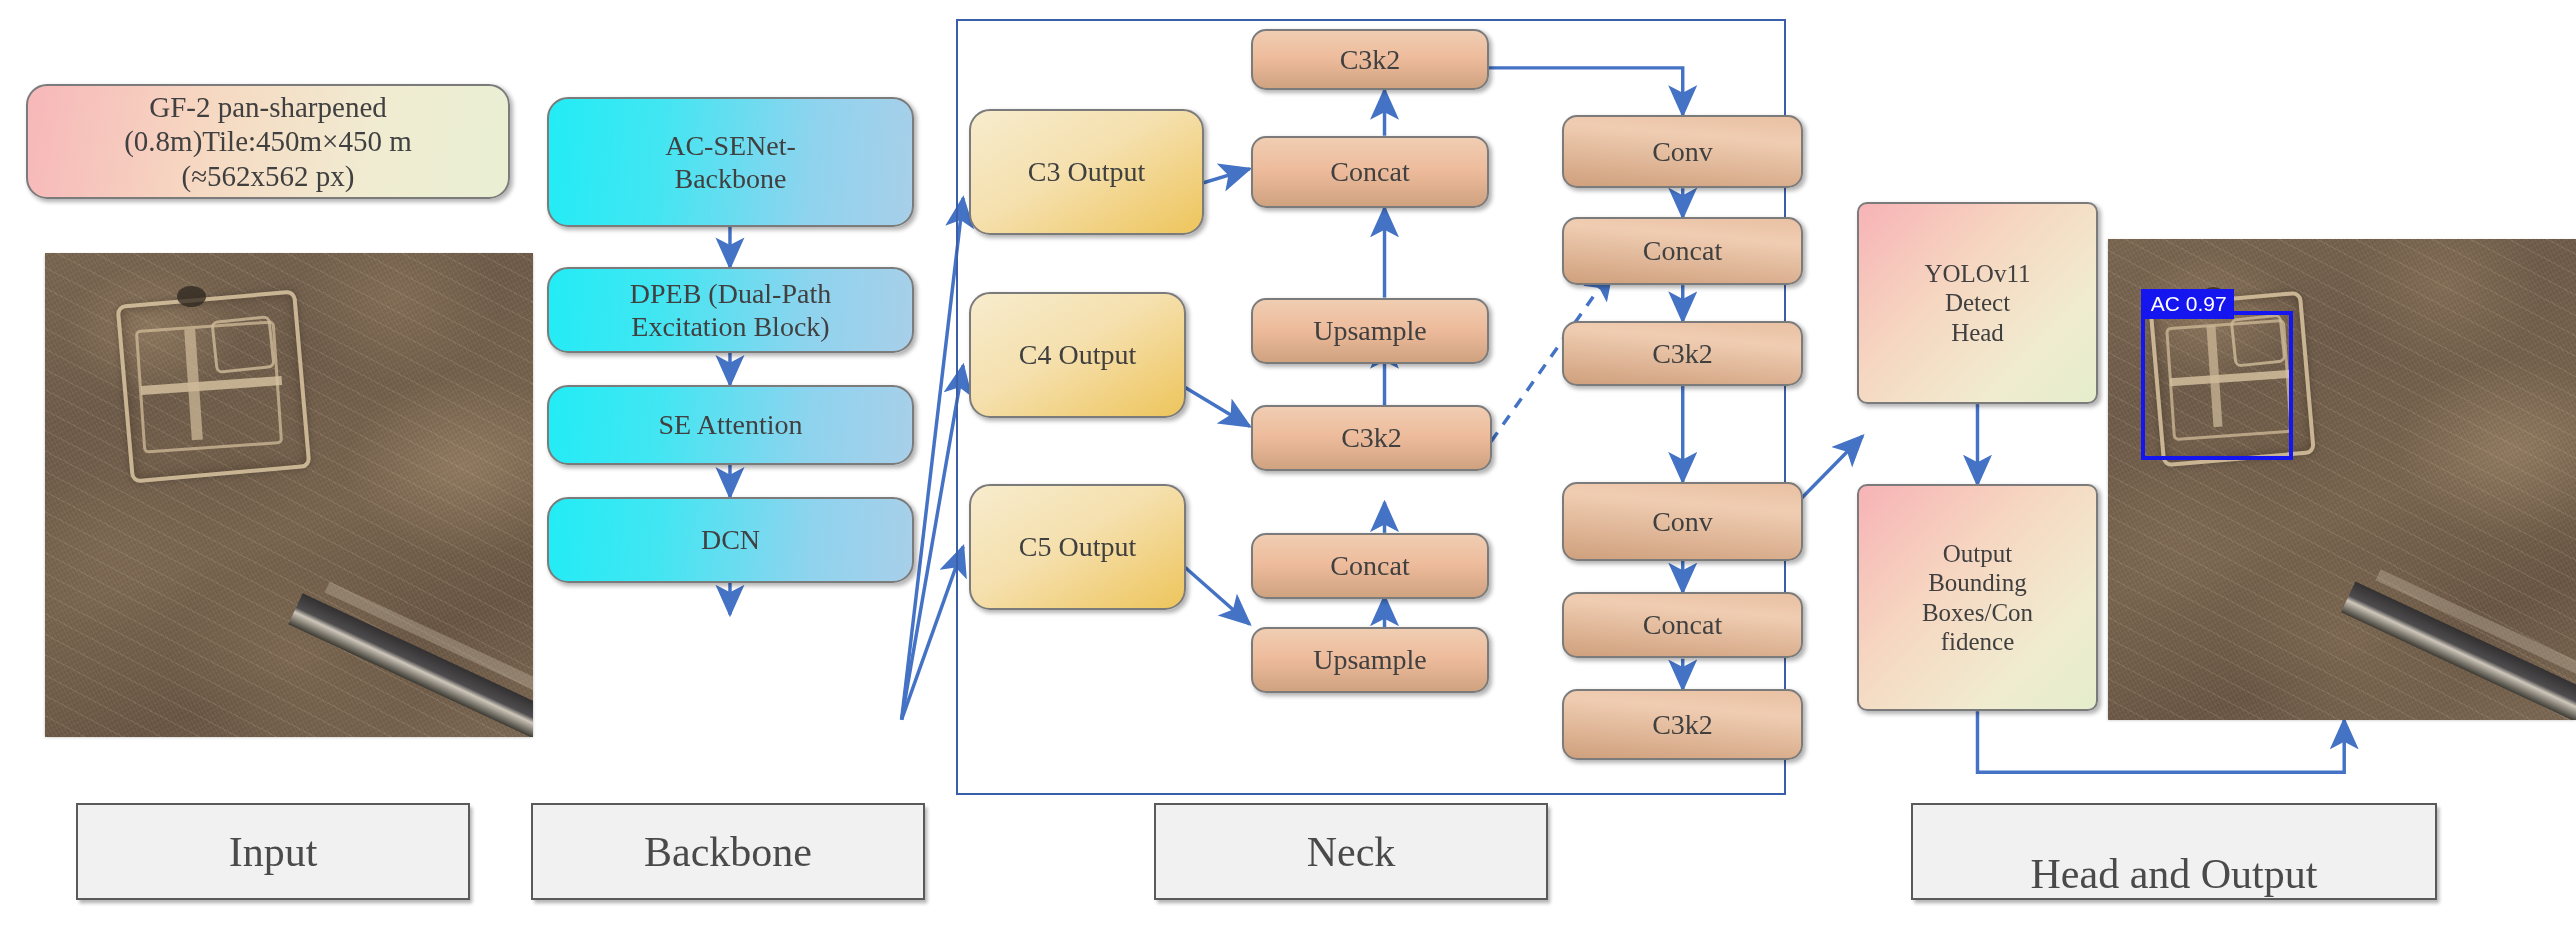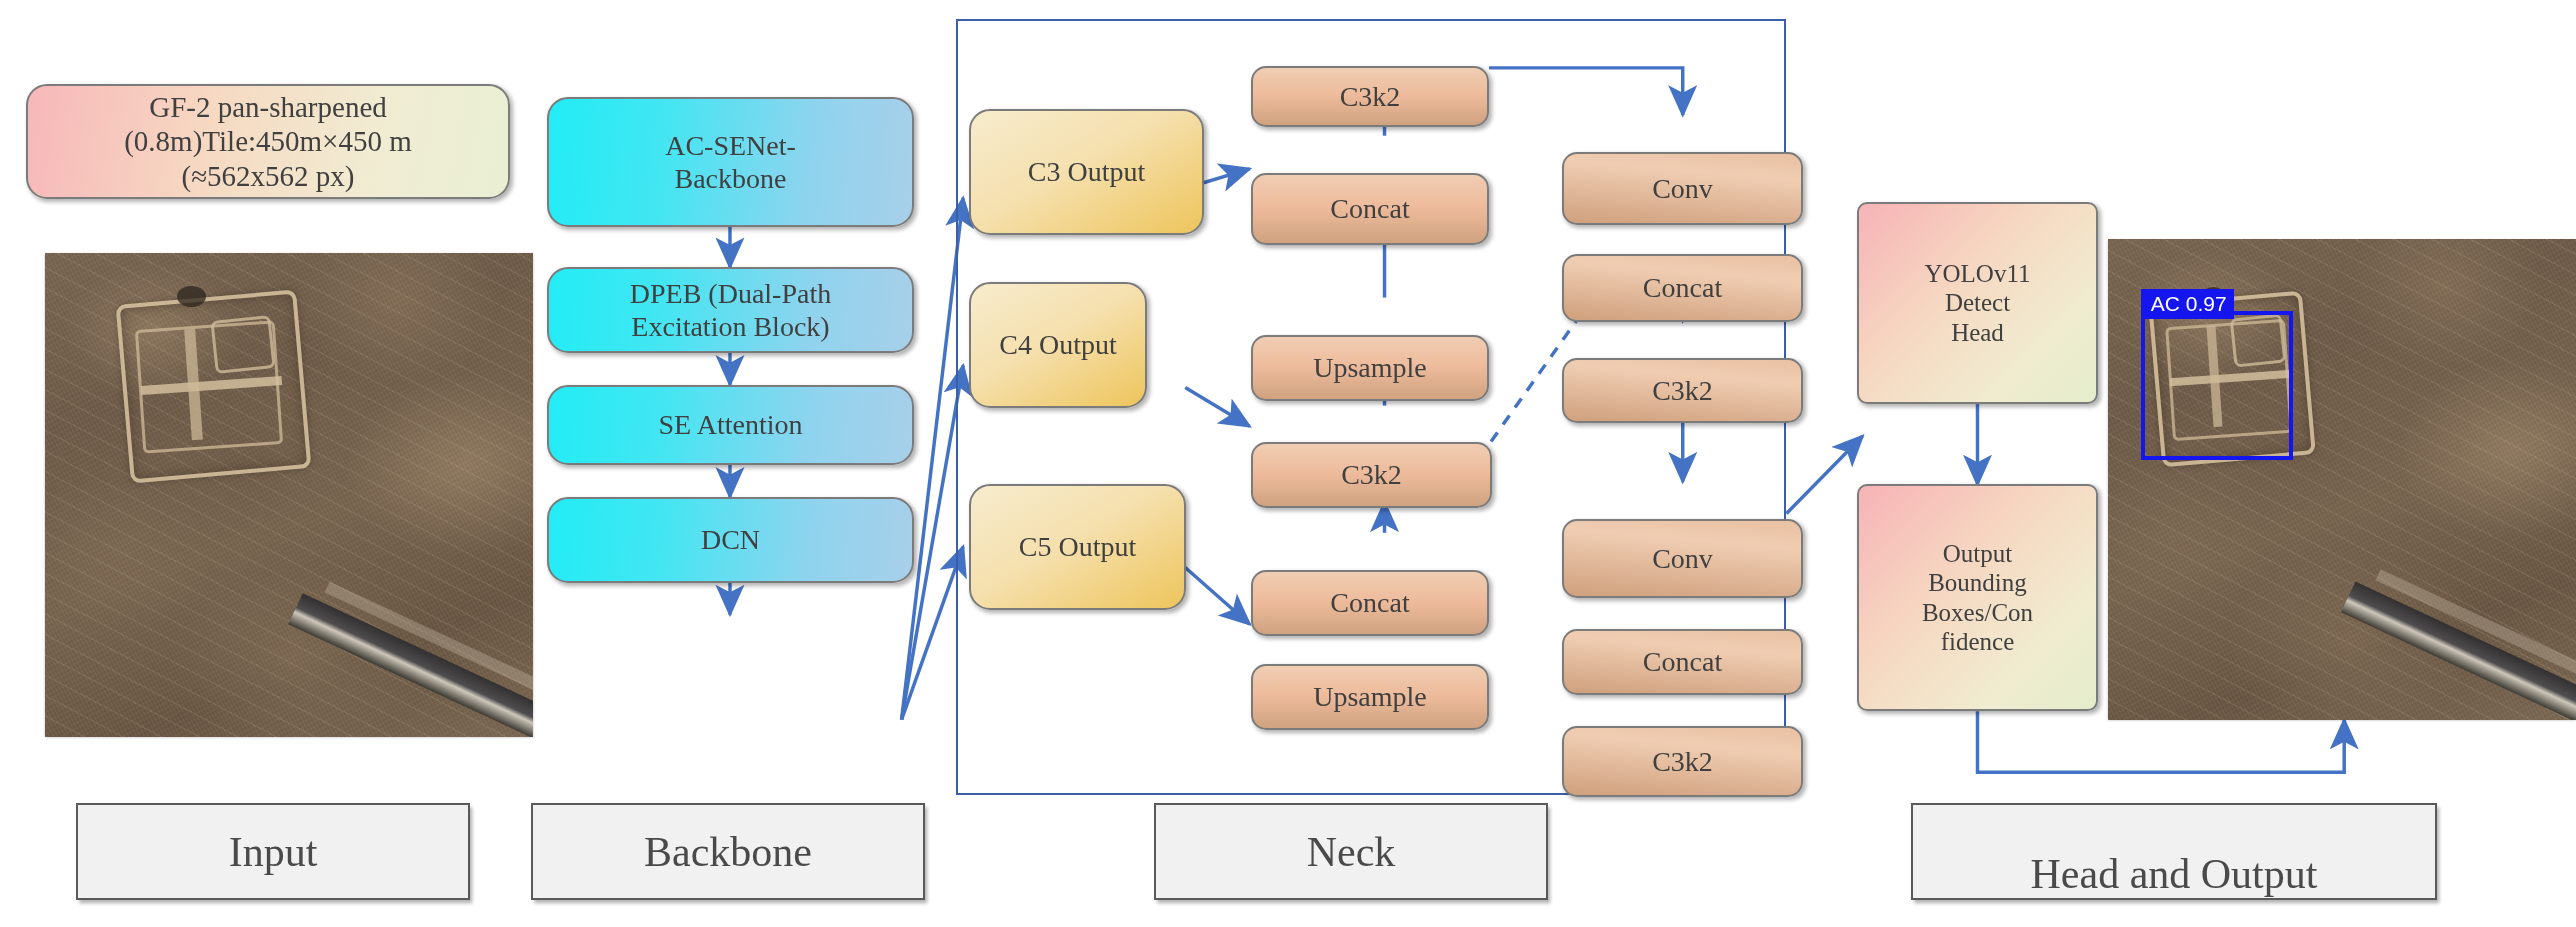--- a/index.html
+++ b/index.html
@@ -21,21 +21,21 @@
   
   .n-bb{background:linear-gradient(95deg,#22ecf5 0%,#41e6f2 30%,#8fd3ee 72%,#a8cfe9 100%);
         border-radius:21px;}
 
   
   .n-cout{background:linear-gradient(150deg,#f7eccd 0%,#f5e0ae 45%,#eec55c 100%);
           border-radius:21px;}
 
   
   .n-op{background:linear-gradient(180deg,#f0cdb2 0%,#edbb9b 48%,#cfa280 100%);
-        border-radius:15px;font-size:28px;margin-top:37px;}
+        border-radius:15px;font-size:28px;}
   .n-op.tall{background:linear-gradient(185deg,#e9c0a2 0%,#f0cdb2 30%,#cfa07d 100%);}
 
   
   .n-head{background:linear-gradient(135deg,#f7b3b6 0%,#f6d7c1 40%,#f0ecd0 75%,#e4edcc 100%);
           border-radius:10px;font-size:25px;}
 
   
   .seclab{position:absolute;box-sizing:border-box;background:#f1f1f1;
           border:2.1px solid #5a5a5a;display:flex;align-items:center;justify-content:center;
           color:#4a4a4a;font-size:42px;box-shadow:2.8px 3.5px 3.5px rgba(0,0,0,.30);}
@@ -190,21 +190,21 @@
 
   <div class="seclab" style="left:531px;top:803px;width:394px;height:97px;">
     <span>Backbone</span>
   </div>
 
   <div class="neckbox" style="left:956px;top:19.4px;width:830px;height:776px;"></div>
 
   <div class="node n-cout" style="left:969px;top:109px;width:235px;height:126px;">
     <span>C3 Output</span>
   </div>
-  <div class="node n-cout" style="left:969px;top:282px;width:178px;height:126px;">
+  <div class="node n-cout" style="left:969px;top:292px;width:217px;height:126px;">
     <span>C4 Output</span>
   </div>
   <div class="node n-cout" style="left:969px;top:484px;width:217px;height:126px;">
     <span>C5 Output</span>
   </div>
 
   <div class="node n-op" style="left:1251px;top:29px;width:238px;height:61px;">
     <span>C3k2</span>
   </div>
   <div class="node n-op" style="left:1251px;top:136px;width:238px;height:72px;">

